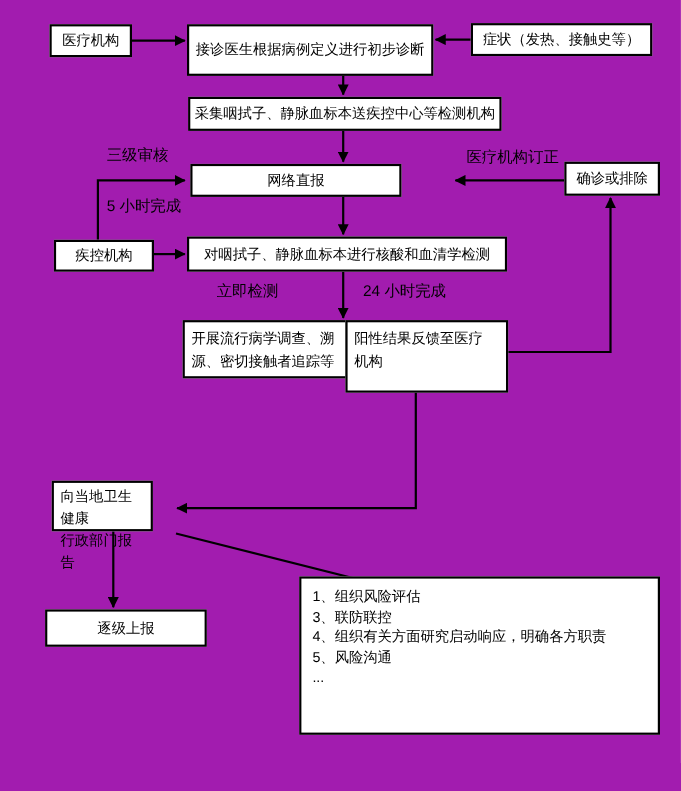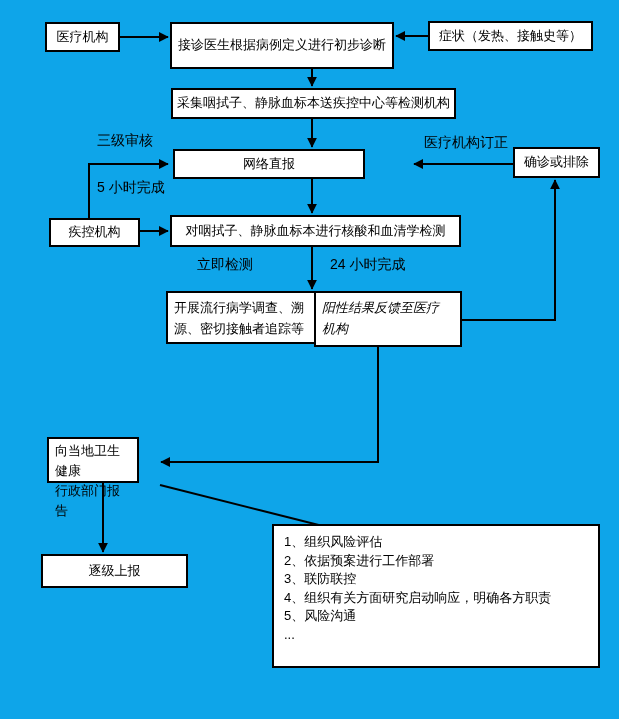--- a/index.html
+++ b/index.html
@@ -1,19 +1,19 @@
 <!DOCTYPE html>
 <html><head>
 <meta charset="utf-8">
 <style>
   html,body{margin:0;padding:0;background:#ffffff;}
   #canvas{
     position:relative;
     width:619px;height:719px;
-    background:#0ea5e9;
+    background:#a21caf;
     font-family:"Liberation Sans","DejaVu Sans",sans-serif;
     color:#000;
     overflow:hidden;
   }
   .node{
     position:absolute;
     box-sizing:border-box;
     border:2px solid #000;
     background:#fff;
     font-size:13px;
@@ -77,35 +77,34 @@
 
   <div class="node center" style="left:49px;top:218px;width:91px;height:29px;">疾控机构</div>
 
   <div class="node center" style="left:170px;top:215px;width:291px;height:32px;">对咽拭子、静脉血标本进行核酸和血清学检测</div>
 
   <div class="node ml" style="left:166px;top:291px;width:150px;height:53px;">
     <div class="line">开展流行病学调查、溯</div>
     <div class="line">源、密切接触者追踪等</div>
   </div>
 
-  <div class="node ml" style="left:314px;top:291px;width:148px;height:56px;font-style:italic;">
+  <div class="node ml" style="left:314px;top:291px;width:148px;height:66px;">
     <div class="line">阳性结果反馈至医疗</div>
     <div class="line">机构</div>
   </div>
 
   <div class="node ml" style="left:47px;top:437px;width:92px;height:46px;padding:2px 6px;">
     <div class="line" style="line-height:20px;">向当地卫生健康</div>
     <div class="line" style="line-height:20px;">行政部门报告</div>
   </div>
 
   <div class="node center" style="left:41px;top:554px;width:147px;height:34px;">逐级上报</div>
 
   <div class="node listbox" style="left:272px;top:524px;width:328px;height:144px;">
     <div class="li">1、组织风险评估</div>
-    <div class="li">2、依据预案进行工作部署</div>
     <div class="li">3、联防联控</div>
     <div class="li">4、组织有关方面研究启动响应，明确各方职责</div>
     <div class="li">5、风险沟通</div>
     <div class="li">...</div>
   </div>
 
   <div class="lbl" style="left:97px;top:132px;text-align:right;">三级审核</div>
 
   <div class="lbl" style="left:97px;top:179px;">5 小时完成</div>
 

